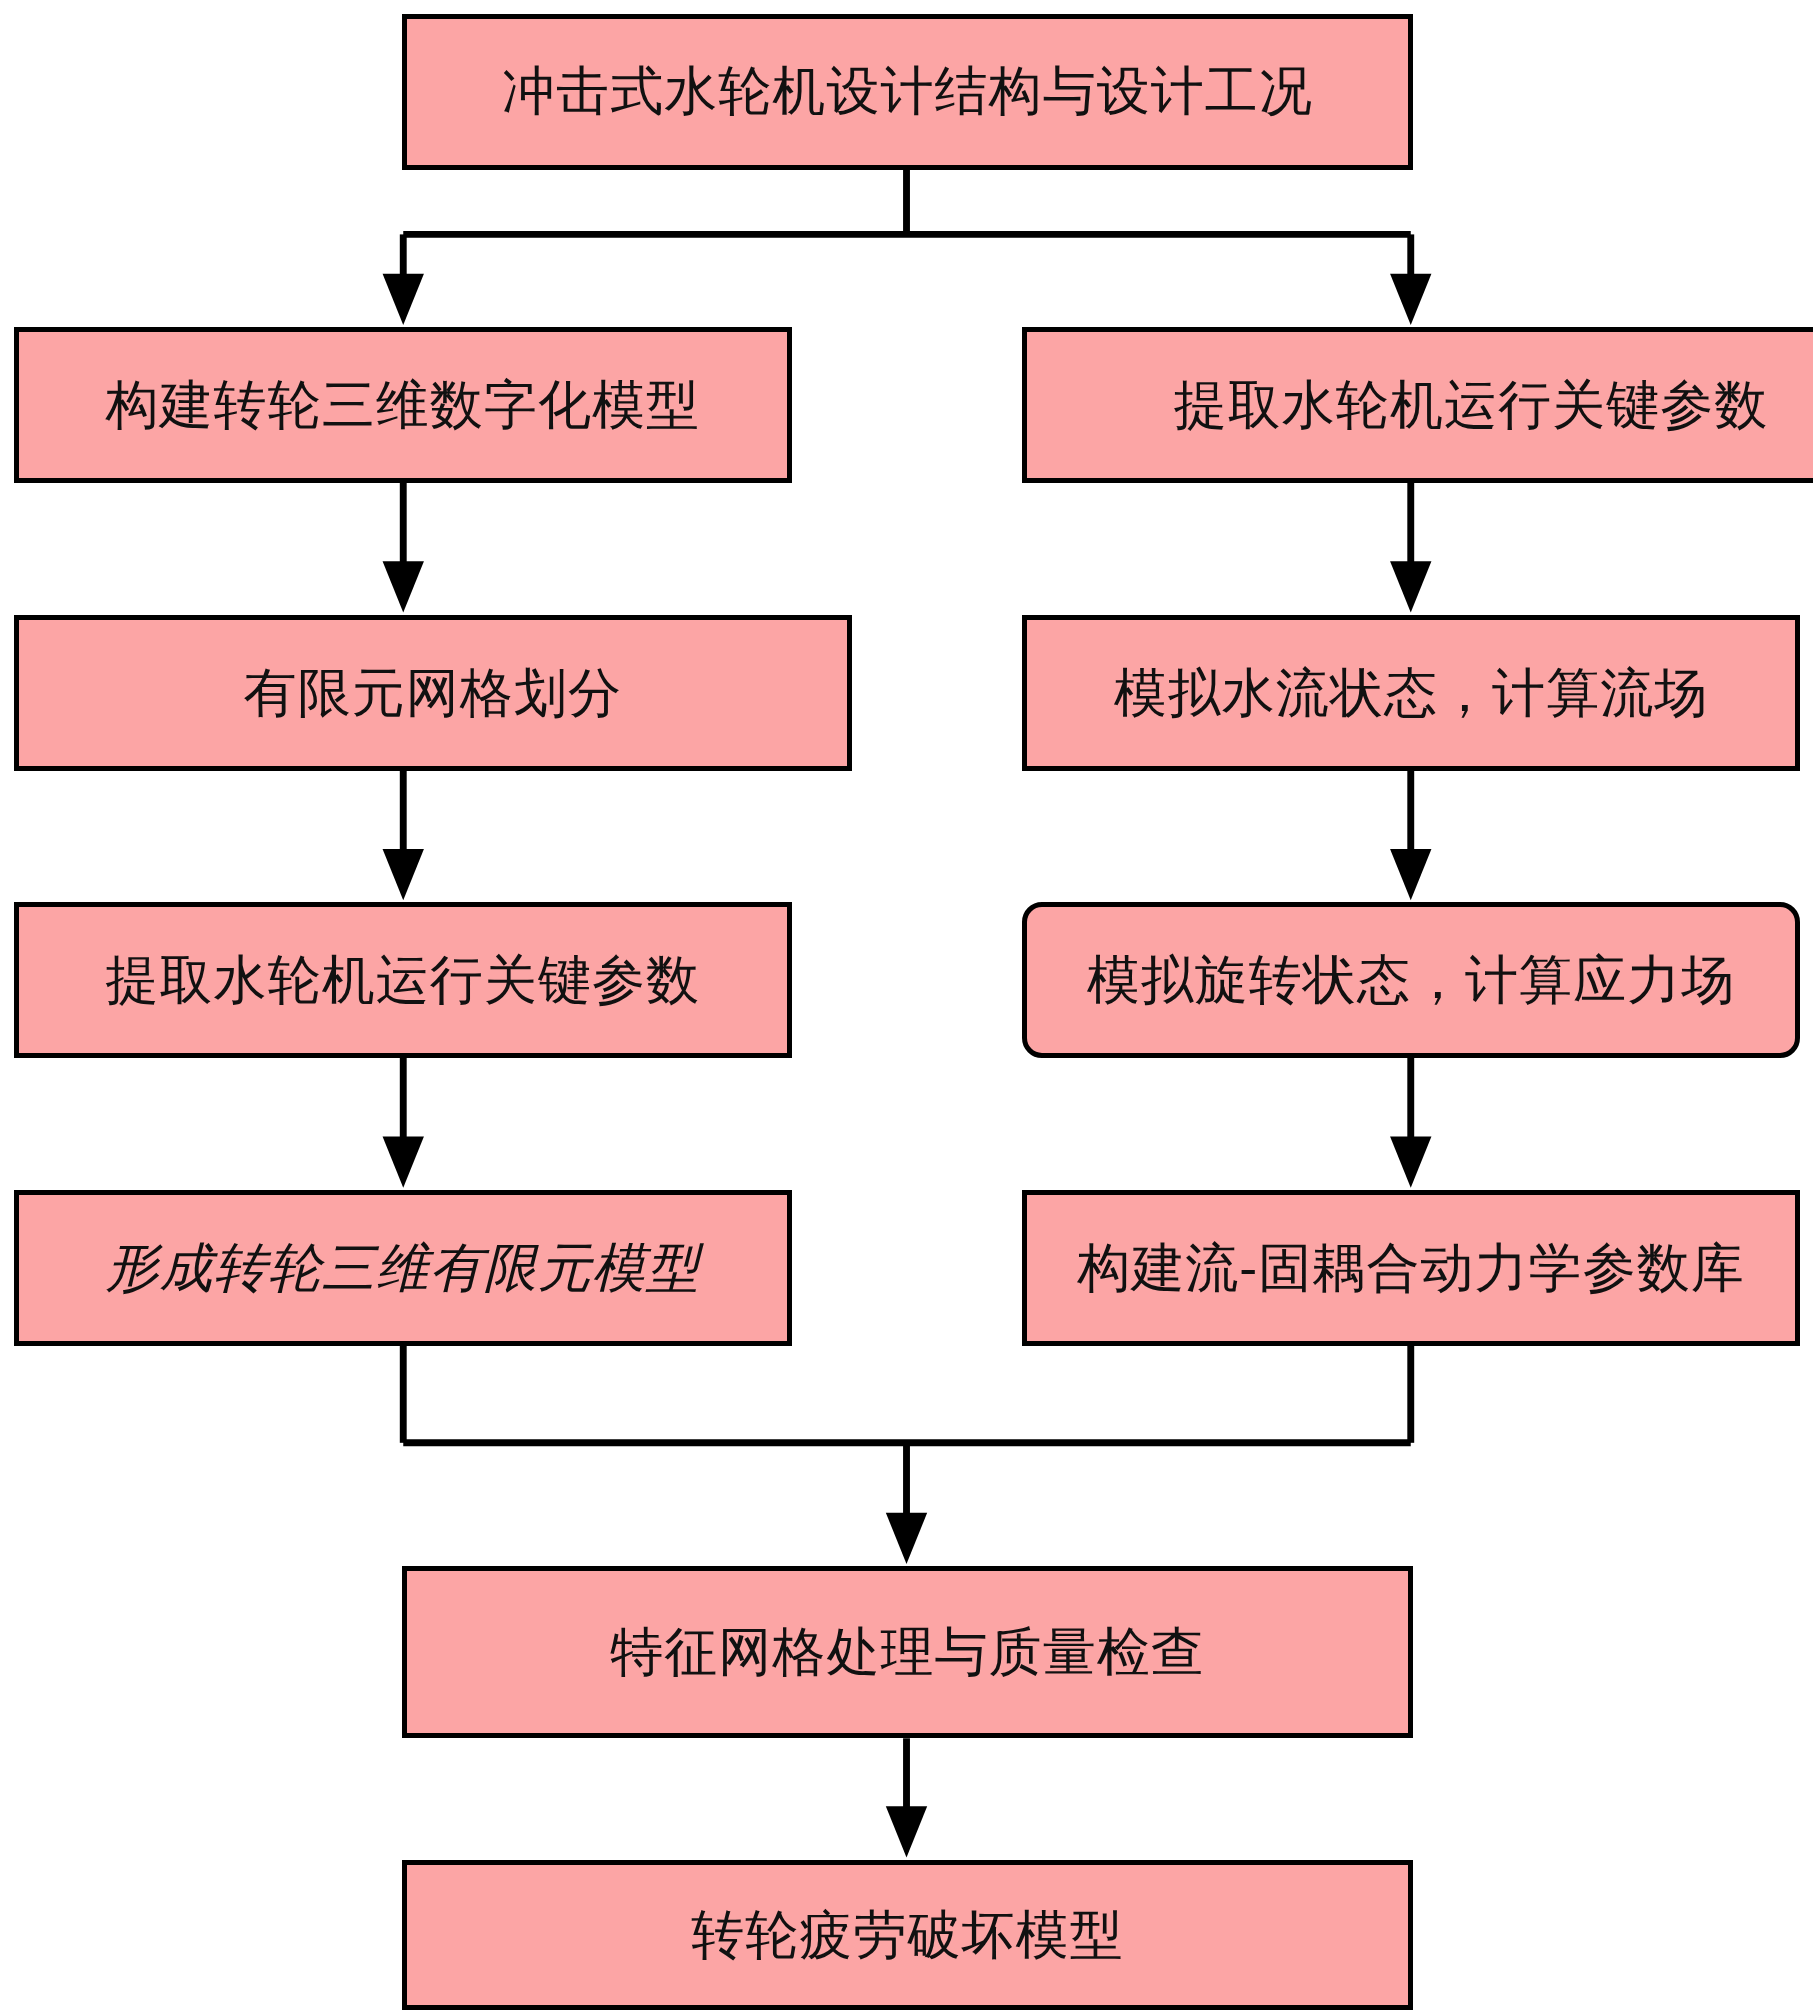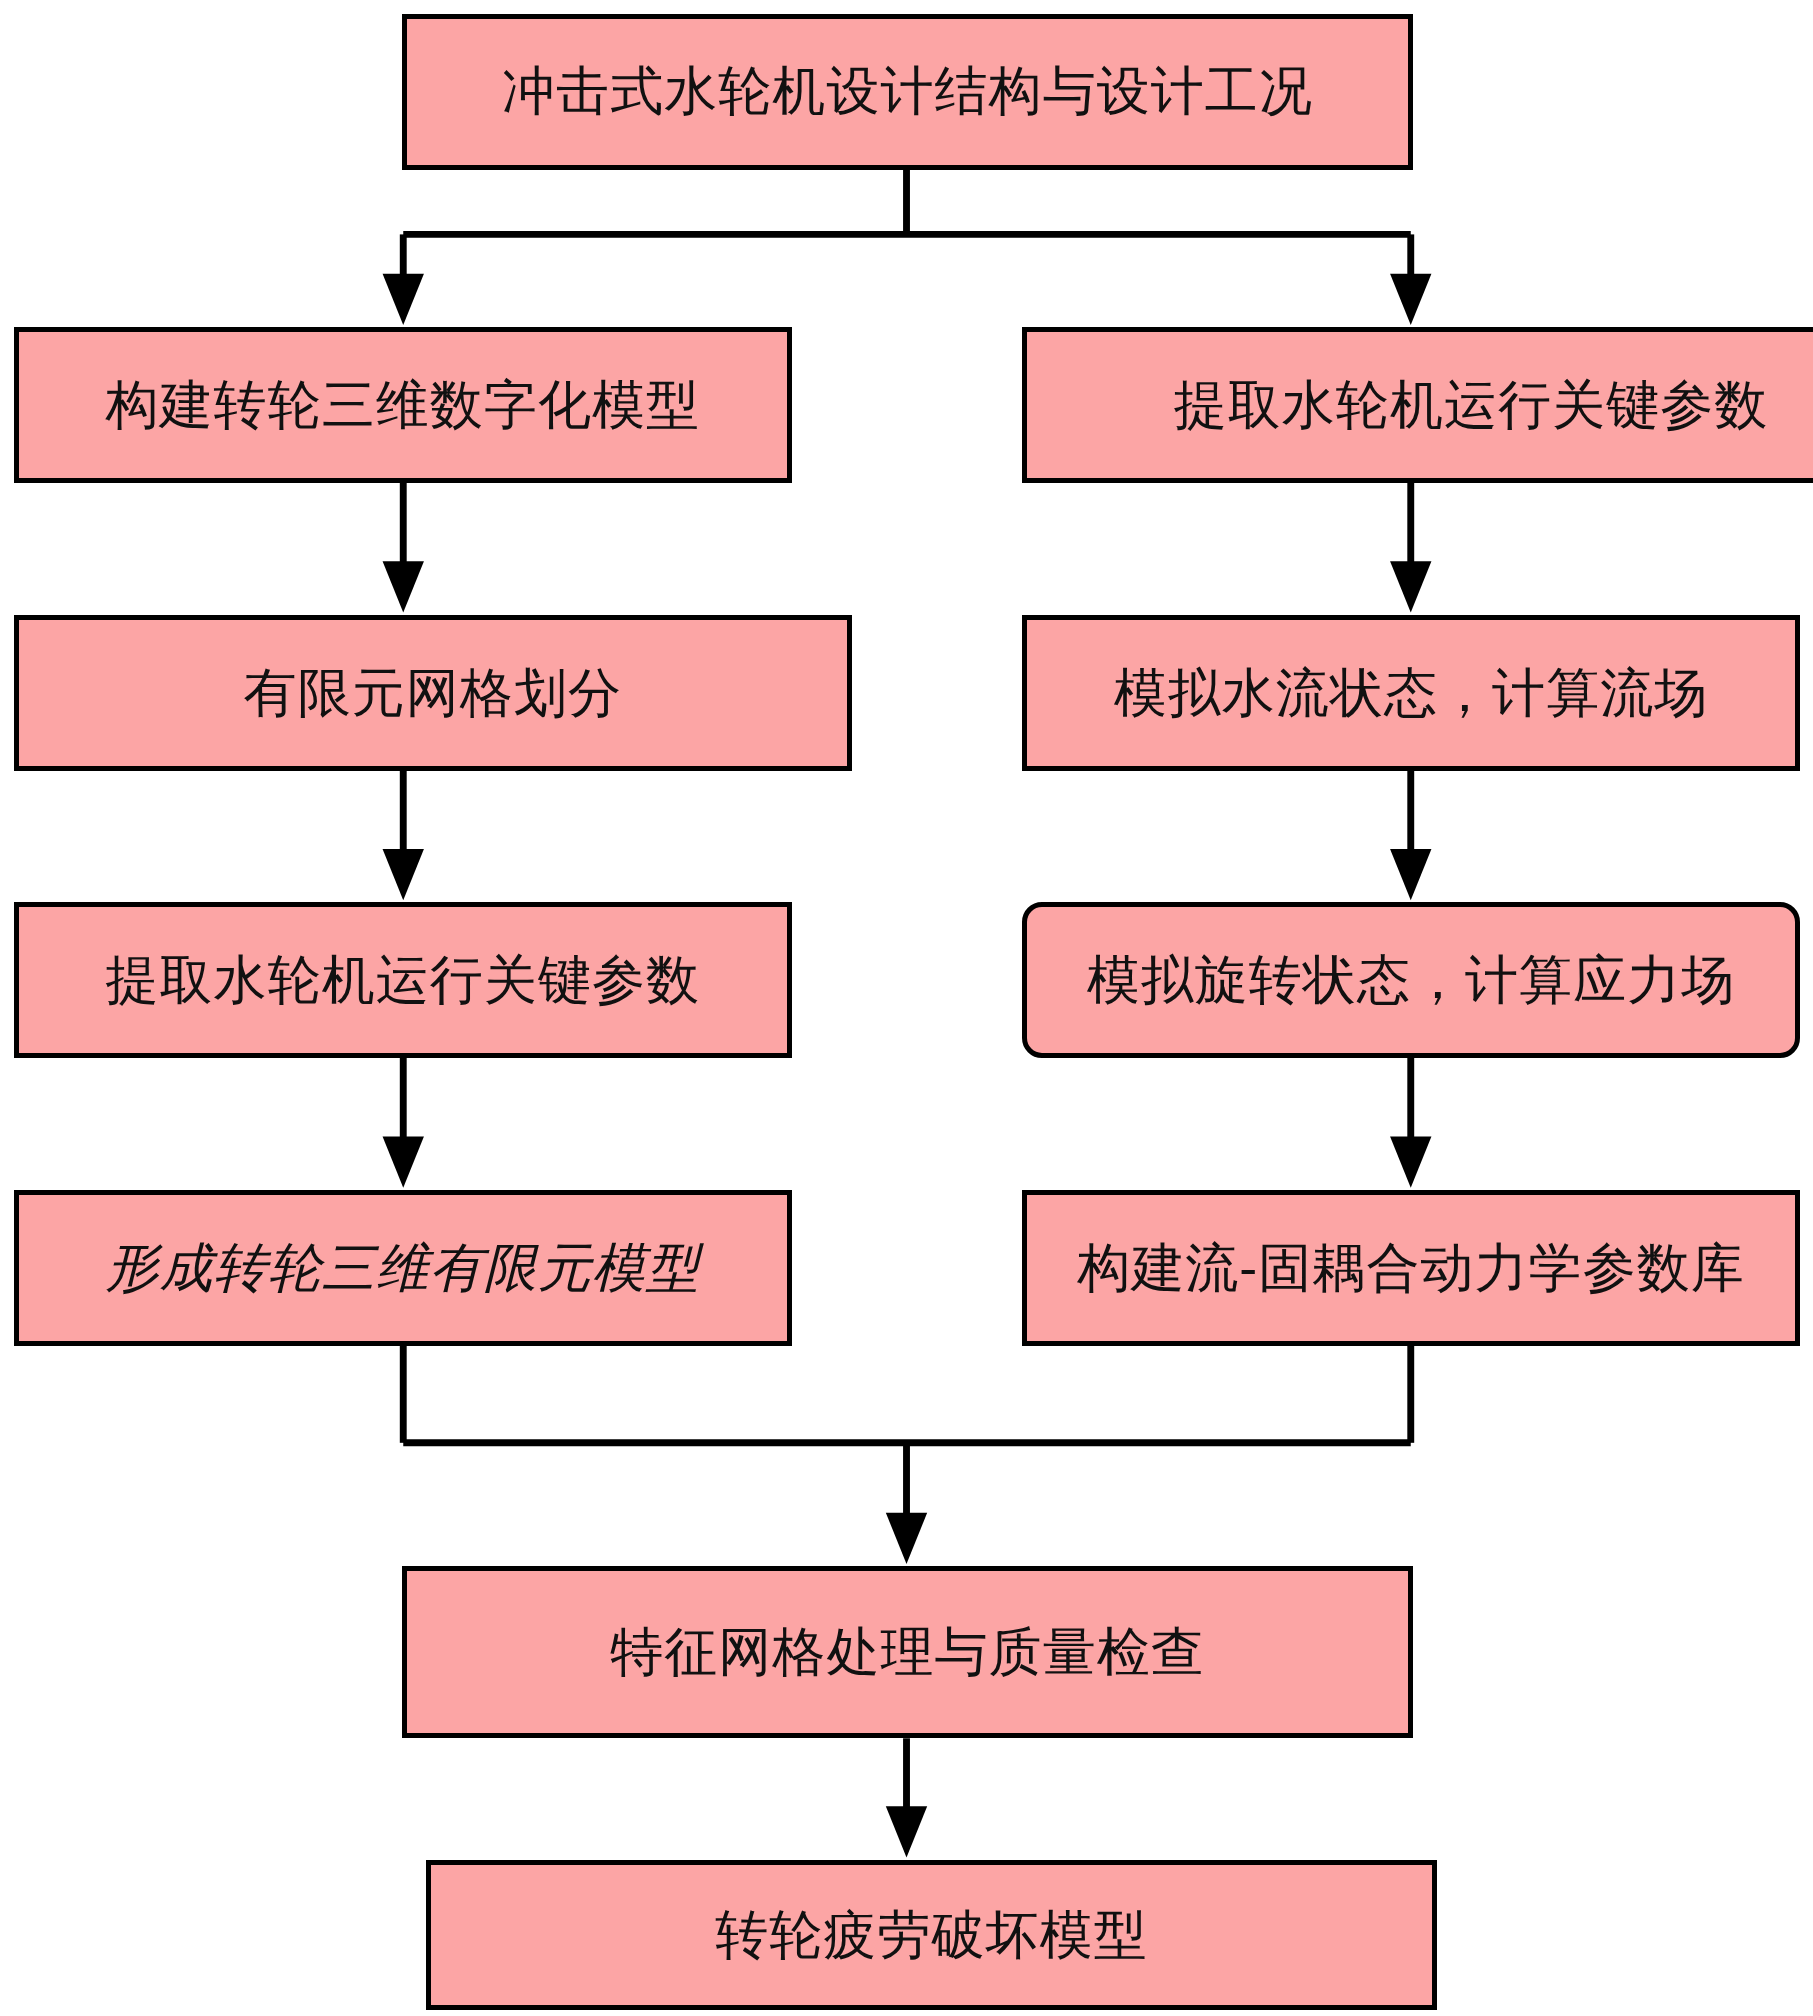--- a/index.html
+++ b/index.html
@@ -148,18 +148,18 @@
   </div>
 
   <div class="node-box" style="left:1022px; top:1190px; width:778px; height:156px;">
     <span class="node-label">构建流-固耦合动力学参数库</span>
   </div>
 
   <div class="node-box" style="left:402px; top:1566px; width:1011px; height:172px;">
     <span class="node-label">特征网格处理与质量检查</span>
   </div>
 
-  <div class="node-box" style="left:426px; top:1860px; width:1011px; height:150px;">
+  <div class="node-box" style="left:402px; top:1860px; width:1011px; height:150px;">
     <span class="node-label">转轮疲劳破坏模型</span>
   </div>
 
 </div>
 
 
 </body></html>

